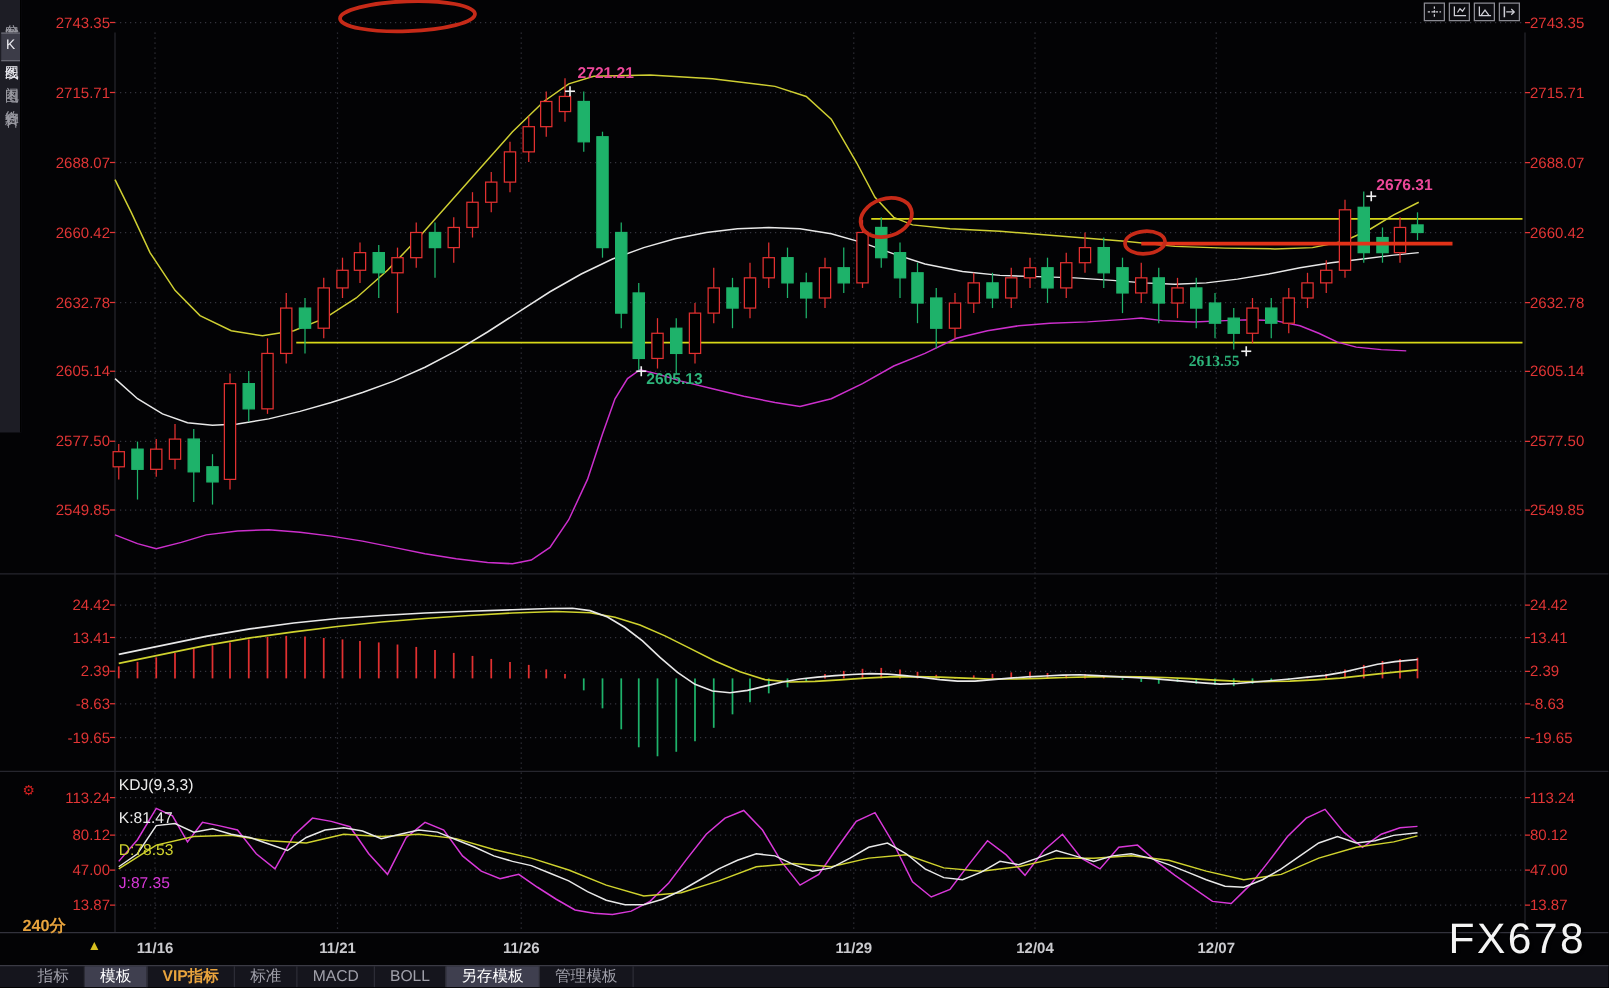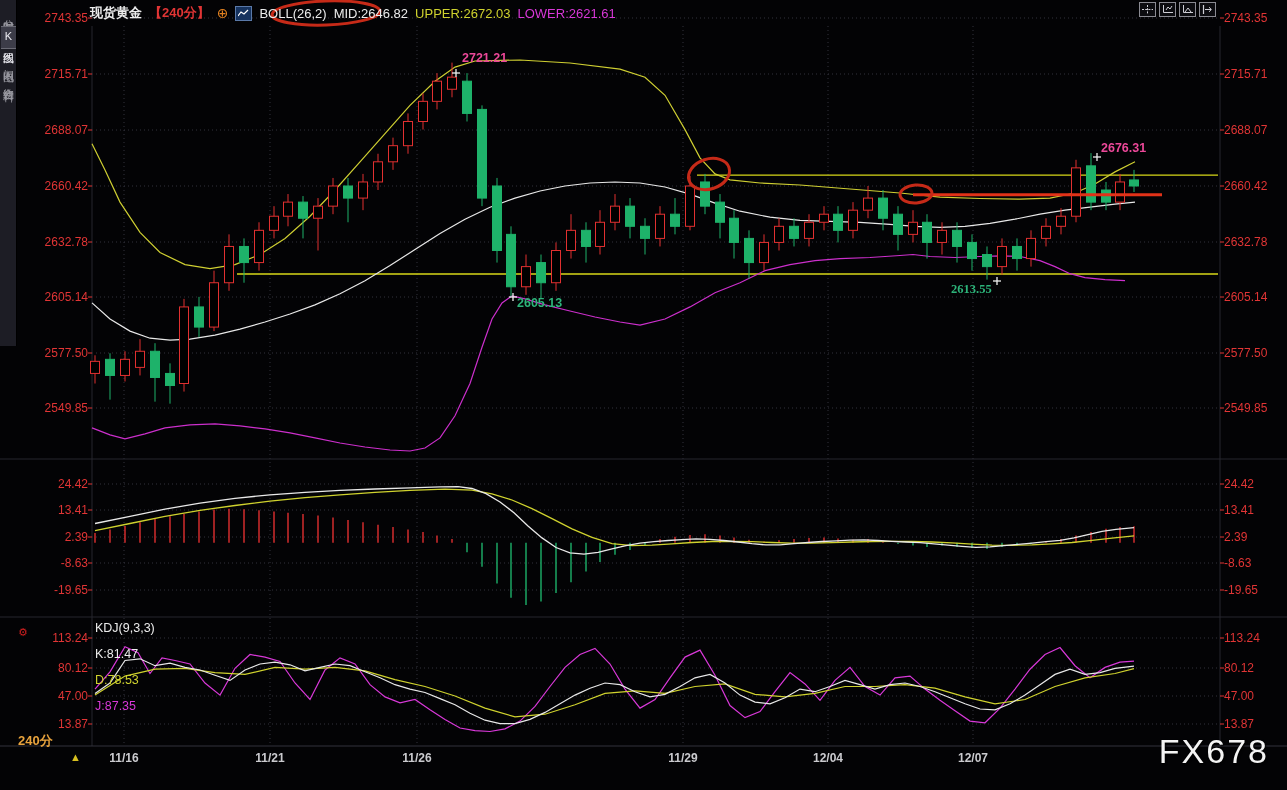--- a/index.html
+++ b/index.html
@@ -363,34 +363,20 @@
       <polyline points="95,693.4 110,683.0 125,660.5 140,658.8 155,665.7 170,663.1 185,667.4 200,670.0 215,675.2 230,680.4 245,670.0 260,664.0 275,662.2 290,664.8 305,670.9 320,667.4 335,664.0 350,665.7 365,671.8 380,677.8 395,684.7 410,689.1 425,692.5 440,698.6 455,704.7 470,713.3 485,720.2 500,723.7 515,723.7 530,719.4 545,712.4 560,703.8 575,695.1 590,688.2 605,683.0 620,684.7 635,691.7 650,696.9 665,694.3 680,686.5 695,677.8 710,674.4 725,683.0 740,695.1 755,702.1 770,703.8 785,697.7 800,689.1 815,691.7 830,686.5 845,680.4 860,684.7 875,689.1 890,684.7 905,683.0 920,686.5 935,691.7 950,697.7 965,703.8 980,709.0 995,709.8 1010,703.8 1025,695.1 1040,684.7 1055,674.4 1070,669.2 1085,674.4 1100,672.6 1115,668.3 1134,666.2" fill="none" stroke="#e8e8e8" stroke-width="1.2"></polyline>
     </svg>
 
   <div class="sidebar">
     <div class="side-item">分时图</div>
     <div class="side-item active">K线图</div>
     <div class="side-item">闪电图</div>
     <div class="side-item">合约资料</div>
   </div>
 
-  <div class="hdr">
-    <span class="t-white">现货黄金</span>
-    <span class="t-red">【240分】</span>
-    <span class="circle-plus">⊕</span>
-    <span class="mini-chart-icon">
-      <svg width="11" height="9" viewBox="0 0 11 9">
-          <polyline points="0,7 3,3 6,5 10,1" fill="none" stroke="#fff" stroke-width="1.2"></polyline>
-        </svg>
-    </span>
-    <span class="t-plain">BOLL(26,2)</span>
-    <span class="t-plain">MID:2646.82</span>
-    <span class="t-yellow">UPPER:2672.03</span>
-    <span class="t-mag">LOWER:2621.61</span>
-  </div>
 
   <div class="tb-icons">
     <span class="tb-icon">
       <svg width="11" height="9" viewBox="0 0 11 9">
           <path d="M5.5 0v9M0 4.5h11" stroke="#cfcfd6" stroke-width="1" stroke-dasharray="2,1.2" fill="none"></path>
         </svg>
     </span>
     <span class="tb-icon">
       <svg width="11" height="9" viewBox="0 0 11 9">
           <path d="M1.5 0v7.5H11" stroke="#cfcfd6" stroke-width="1" fill="none"></path>
@@ -422,20 +408,30 @@
 
   <div class="ann up" style="left:462px;top:51px;">2721.21</div>
   <div class="ann down" style="left:517px;top:296px;">2605.13</div>
   <div class="ann down" style="left:951px;top:282px;font-family:Liberation Serif, serif;">2613.55</div>
   <div class="ann up" style="left:1101px;top:141px;text-align:right;">2676.31</div>
 
   <div class="period-label">240分</div>
   <div class="period-caret">▲</div>
   <div id="date-row"></div>
 
+  <div class="tabs">
+    <span class="tab">指标</span>
+    <span class="tab sel">模板</span>
+    <span class="tab vip">VIP指标</span>
+    <span class="tab">标准</span>
+    <span class="tab">MACD</span>
+    <span class="tab">BOLL</span>
+    <span class="tab sel">另存模板</span>
+    <span class="tab">管理模板</span>
+  </div>
 
   <div class="watermark">FX678</div>
 <div class="axis-label left" style="top: 18px;">2743.35</div>
     <div class="axis-label right" style="top: 18px; left: 1224px;">2743.35</div>
     <div class="axis-label left" style="top: 74px;">2715.71</div>
     <div class="axis-label right" style="top: 74px; left: 1224px;">2715.71</div>
     <div class="axis-label left" style="top: 130px;">2688.07</div>
     <div class="axis-label right" style="top: 130px; left: 1224px;">2688.07</div>
     <div class="axis-label left" style="top: 186px;">2660.42</div>
     <div class="axis-label right" style="top: 186px; left: 1224px;">2660.42</div>

